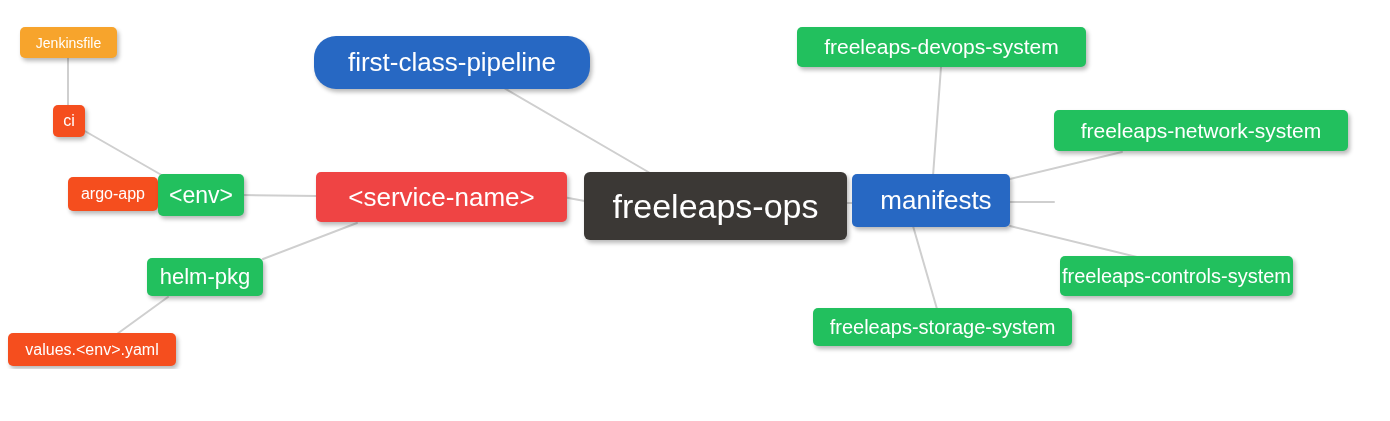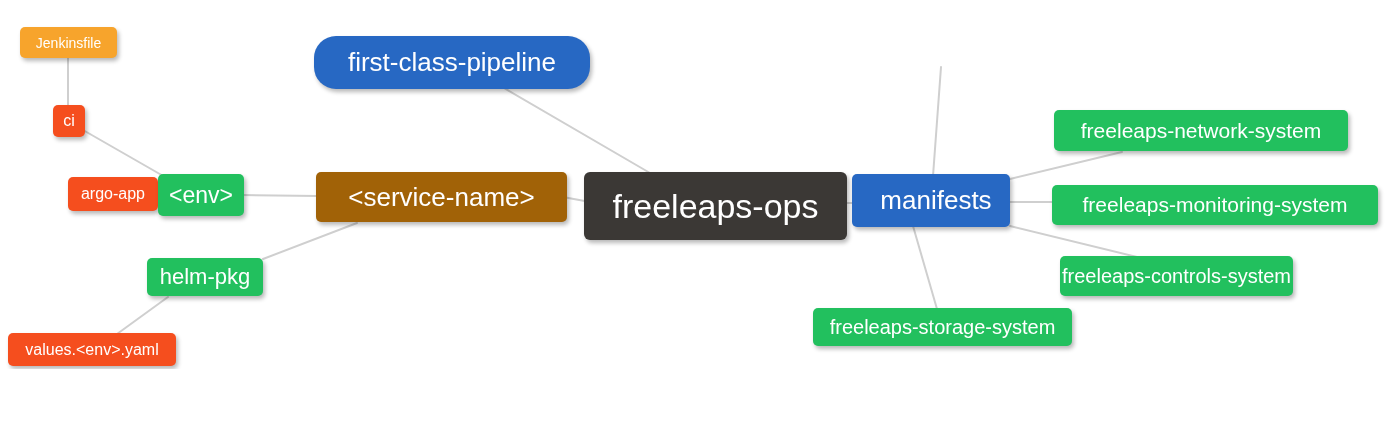--- a/index.html
+++ b/index.html
@@ -69,21 +69,21 @@
     <line stroke-width="2" stroke-linecap="round" x1="913" y1="226" x2="937" y2="309" stroke="#cfcfcf"></line>
   </svg>
 
   <div class="node" id="n-jenkinsfile" style="background: rgb(247, 164, 44); color: rgb(255, 255, 255);">Jenkinsfile</div>
   <div class="node" id="n-ci" style="background: rgb(245, 78, 30); color: rgb(255, 255, 255);">ci</div>
   <div class="node" id="n-argo-app" style="background: rgb(245, 78, 30); color: rgb(255, 255, 255);">argo-app</div>
   <div class="node" id="n-env" style="background: rgb(34, 192, 94); color: rgb(255, 255, 255);">&lt;env&gt;</div>
   <div class="node" id="n-helm-pkg" style="background: rgb(34, 192, 94); color: rgb(255, 255, 255);">helm-pkg</div>
   <div class="node" id="n-values-yaml" style="background: rgb(245, 78, 30); color: rgb(255, 255, 255);">values.&lt;env&gt;.yaml</div>
   <div class="node" id="n-first-class-pipeline" style="background: rgb(39, 104, 195); color: rgb(255, 255, 255);">first-class-pipeline</div>
-  <div class="node" id="n-service-name" style="background: #a16207; color: rgb(255, 255, 255);">&lt;service-name&gt;</div>
+  <div class="node" id="n-service-name" style="background: #ef4444; color: rgb(255, 255, 255);">&lt;service-name&gt;</div>
   <div class="node" id="n-freeleaps-ops" style="background: rgb(59, 56, 53); color: rgb(255, 255, 255);">freeleaps-ops</div>
   <div class="node" id="n-manifests" style="background: rgb(39, 104, 195); color: rgb(255, 255, 255); padding-left: 10px;">manifests</div>
+  <div class="node" id="n-devops-system" style="background: rgb(34, 192, 94); color: rgb(255, 255, 255);">freeleaps-devops-system</div>
   <div class="node" id="n-network-system" style="background: rgb(34, 192, 94); color: rgb(255, 255, 255);">freeleaps-network-system</div>
-  <div class="node" id="n-monitoring-system" style="background: rgb(34, 192, 94); color: rgb(255, 255, 255);">freeleaps-monitoring-system</div>
   <div class="node" id="n-controls-system" style="background: rgb(34, 192, 94); color: rgb(255, 255, 255);">freeleaps-controls-system</div>
   <div class="node" id="n-storage-system" style="background: rgb(34, 192, 94); color: rgb(255, 255, 255);">freeleaps-storage-system</div>
 
 </div>
 
 </body></html>

